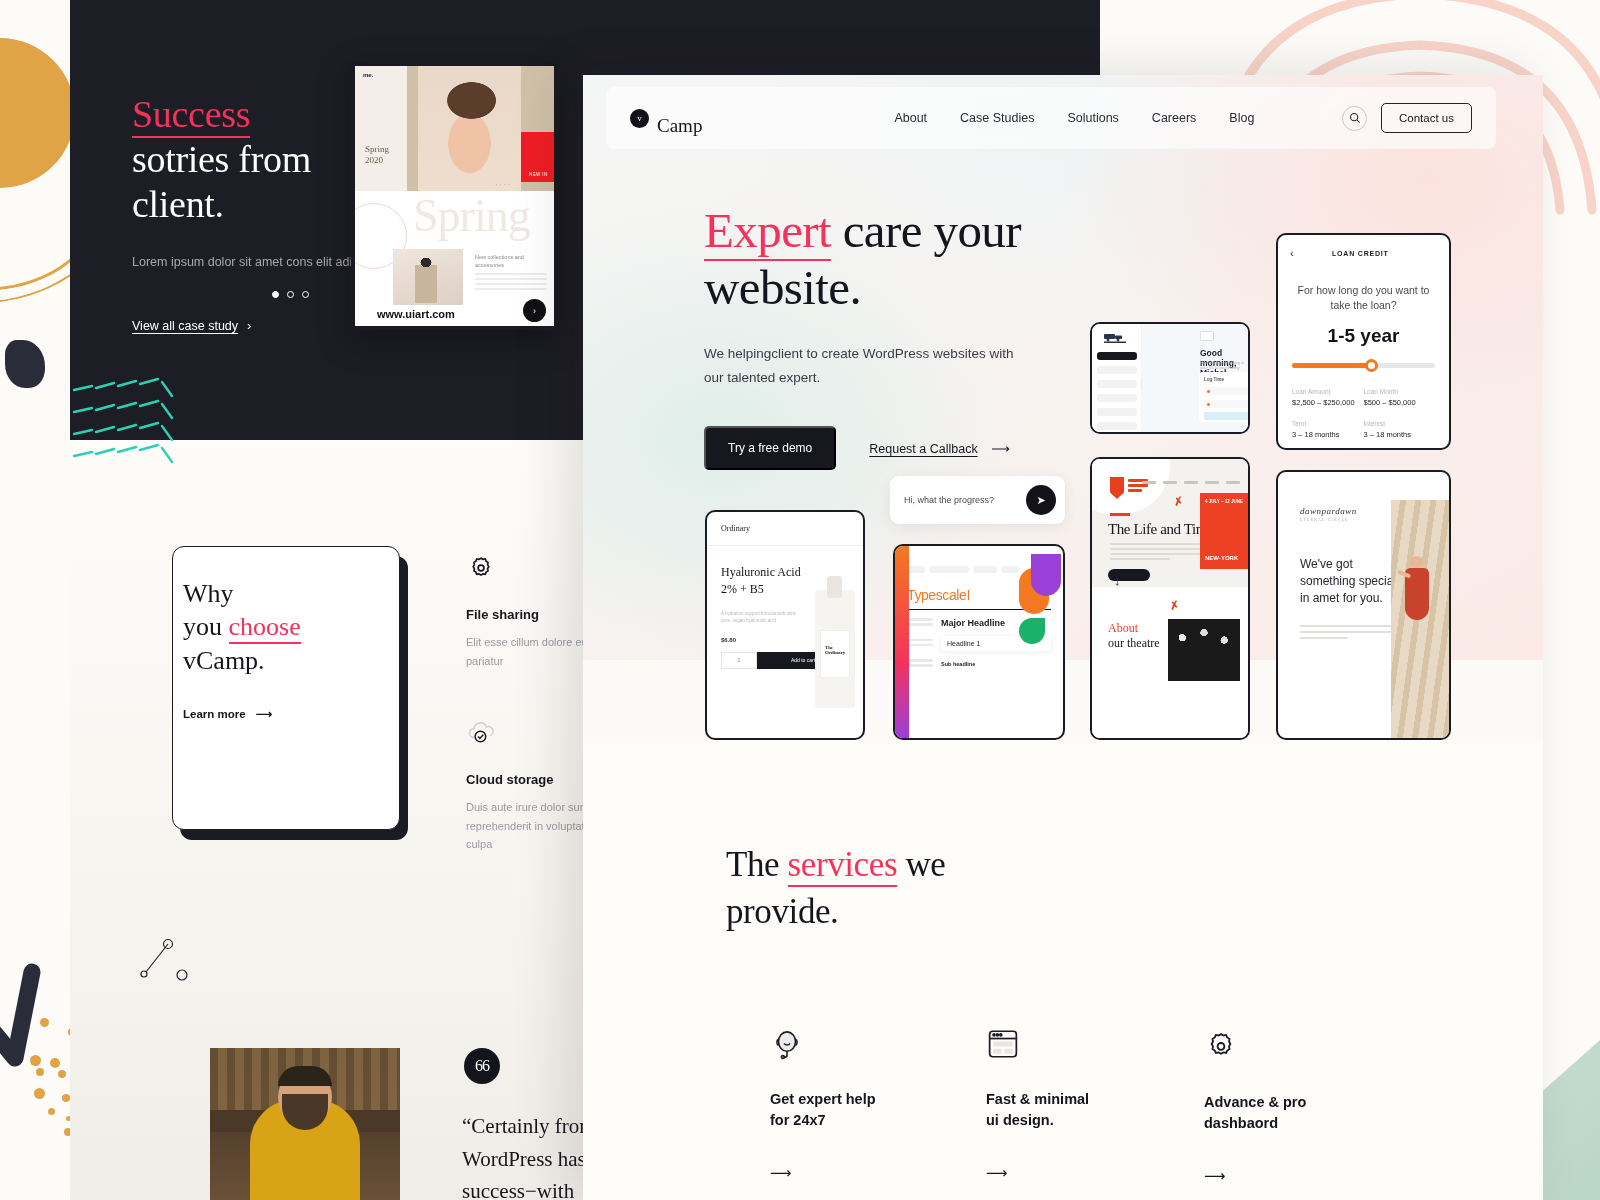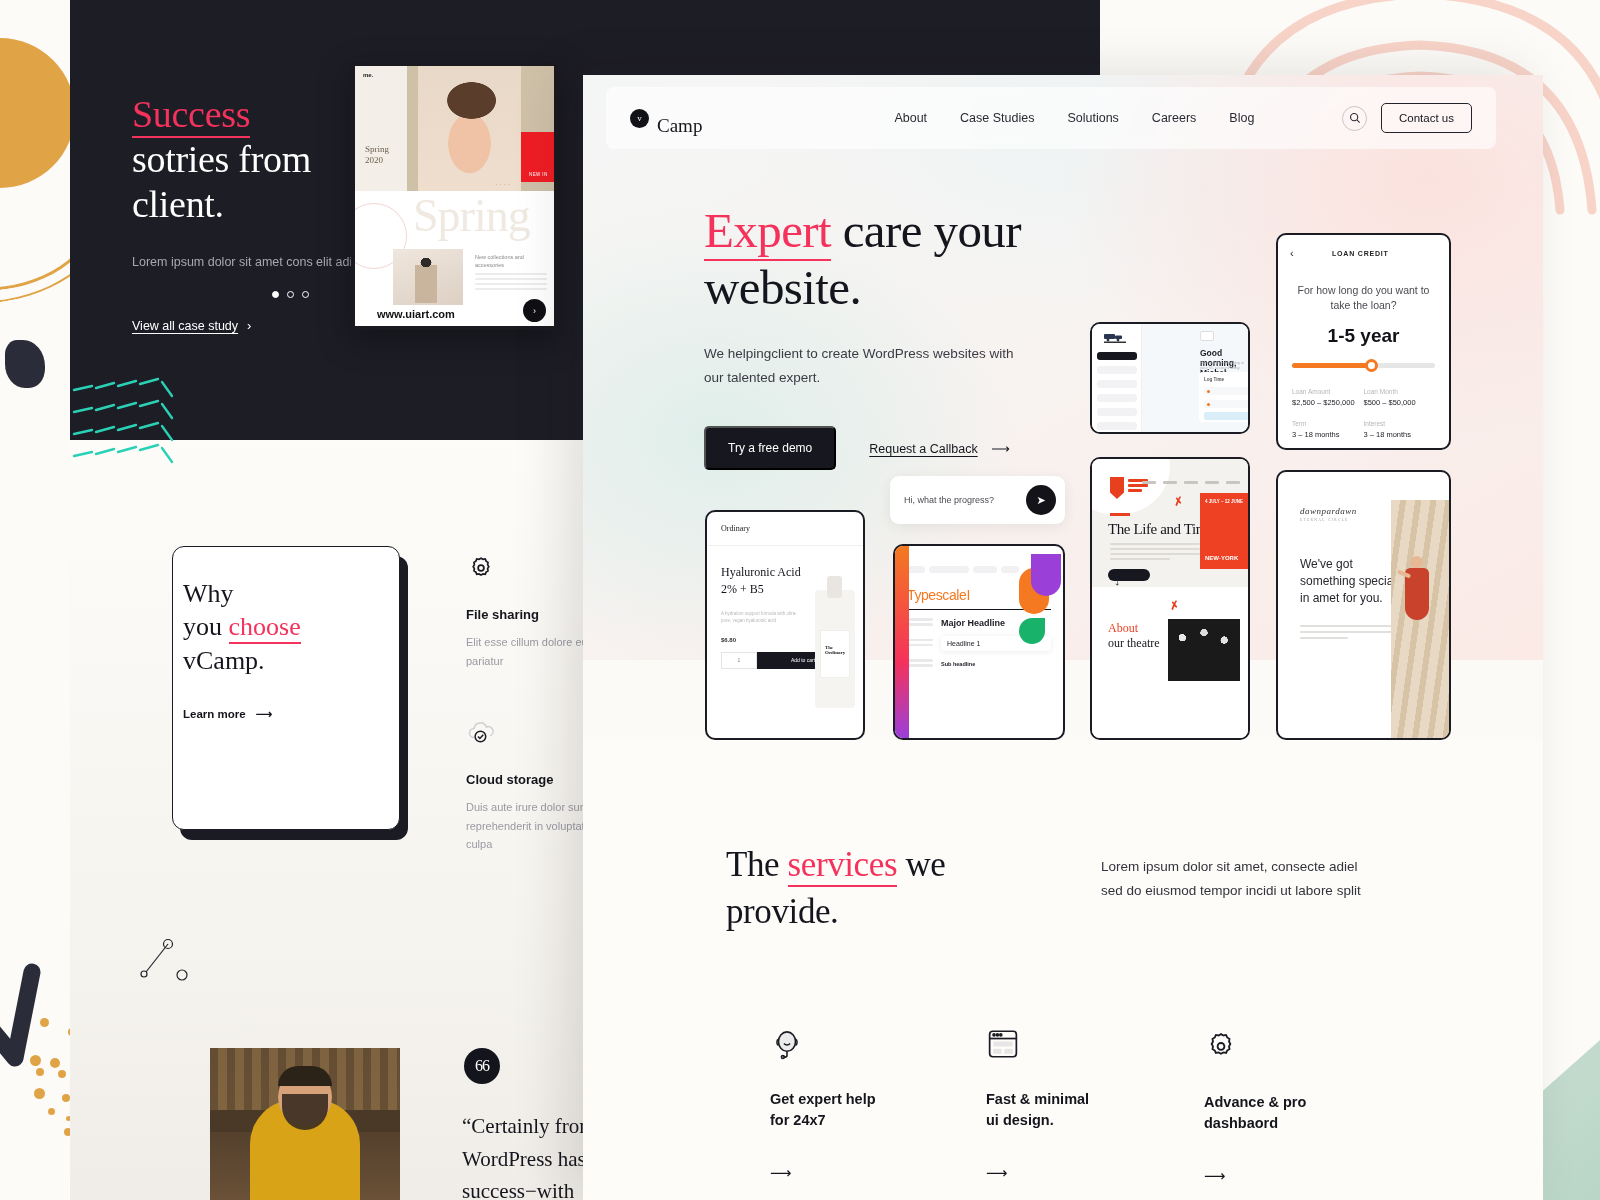--- a/index.html
+++ b/index.html
@@ -735,21 +735,20 @@
         <div class="dw-farm"></div>
       </div>
     </div>
   </div>
 
   <div id="serv-bg"></div>
   <div id="serv-title">
     <span>The </span><span class="hl-red">services</span><span> we</span><br>
     <span>provide.</span>
   </div>
-  <div id="serv-desc">Lorem ipsum dolor sit amet, consecte adiel sed do eiusmod tempor incidi ut labore split</div>
 
   <div class="scard" style="left:187px;top:952px;">
     <svg class="scard-icon" viewBox="0 0 28 28" fill="none" stroke="#1b1b24" stroke-width="1.3">
       <ellipse cx="14" cy="12" rx="7" ry="8" fill="#ebebeb" stroke="#1b1b24"></ellipse>
       <path d="M7 10a1.8 2.6 0 000 5M21 10a1.8 2.6 0 010 5"></path>
       <path d="M11.5 13.5c1.4 1.7 3.6 1.7 5 0"></path>
       <path d="M14 20v3.2a1.6 1.6 0 01-1.6 1.6h-1.2"></path>
       <circle cx="10.6" cy="24.8" r="1.2"></circle>
     </svg>
     <div class="scard-ttl">

